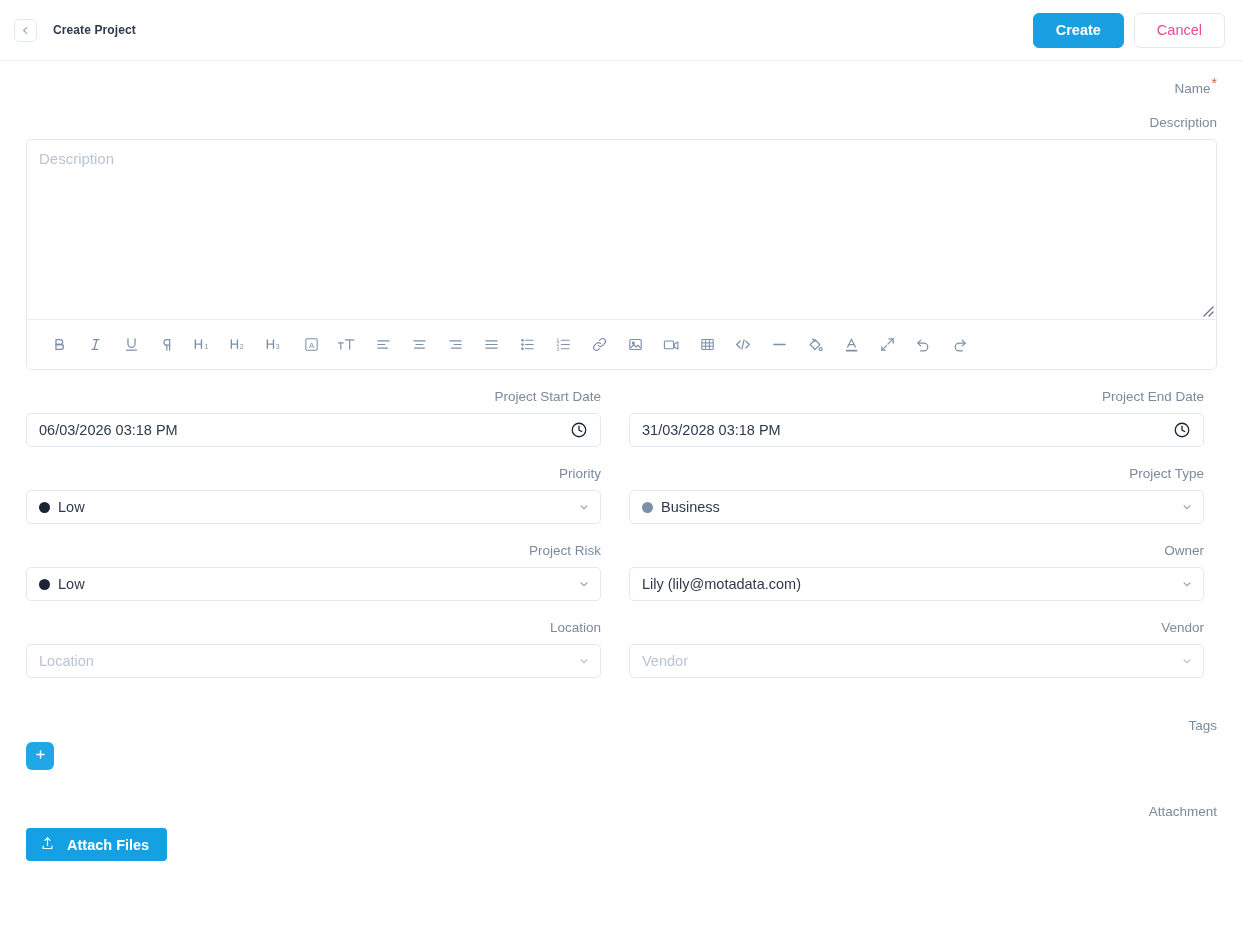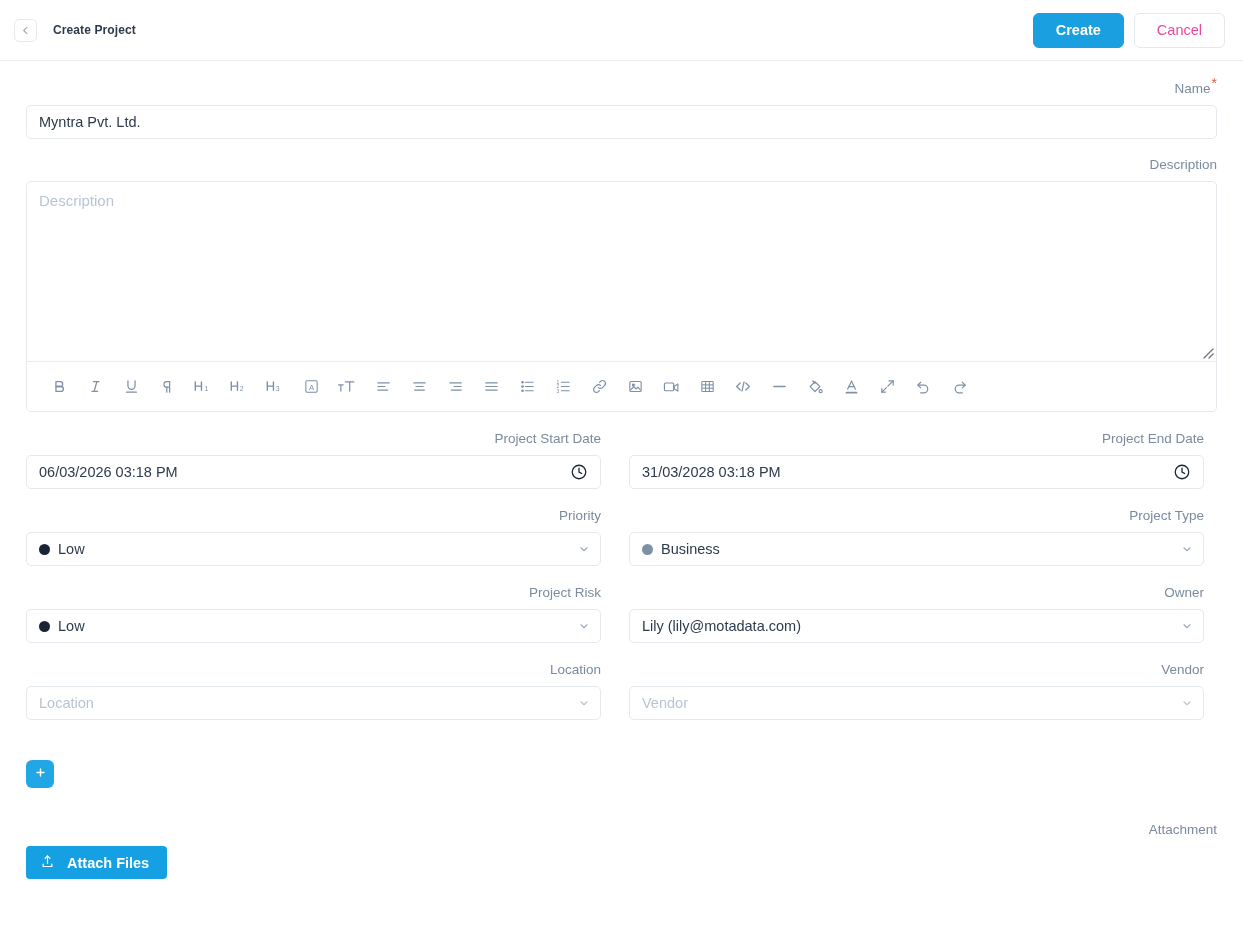--- a/index.html
+++ b/index.html
@@ -214,21 +214,20 @@
     <button class="btn btn-secondary">Cancel</button>
   </div>
 </div>
 
 <div class="form-body">
 
   <div class="field row-name">
     <label class="lbl">
       <span>Name</span><span class="req">*</span>
     </label>
-    <input class="text-input" type="text" value="Myntra Pvt. Ltd." style="">
   </div>
 
   <div class="field">
     <label class="lbl">Description</label>
     <div class="editor-wrap">
       <div class="editor-area">
         <span class="editor-placeholder">Description</span>
         <span class="resize-grip">
           <svg width="14" height="14" viewBox="0 0 14 14" stroke="#6b7380" stroke-width="1.3" stroke-linecap="round">
               <line x1="13" y1="4" x2="4" y2="13"></line>
@@ -545,20 +544,21 @@
           <svg width="12" height="12" viewBox="0 0 24 24" fill="none" stroke="#b9c4d2" stroke-width="2.2" stroke-linecap="round" stroke-linejoin="round">
               <polyline points="6 9.5 12 15.5 18 9.5"></polyline>
             </svg>
         </span>
       </div>
     </div>
 
   </div>
 
   <div class="tags-block">
+    <label class="lbl">Tags</label>
     <button class="tag-add">
       <span>
         <svg width="13" height="13" viewBox="0 0 24 24" fill="none" stroke="#ffffff" stroke-width="2.6" stroke-linecap="round">
             <line x1="12" y1="5.5" x2="12" y2="18.5"></line>
             <line x1="5.5" y1="12" x2="18.5" y2="12"></line>
           </svg>
       </span>
     </button>
   </div>
 

